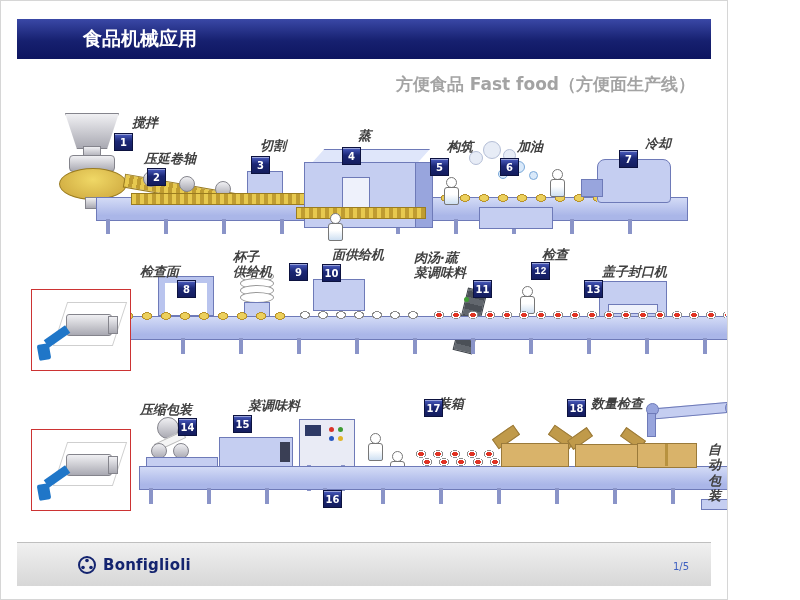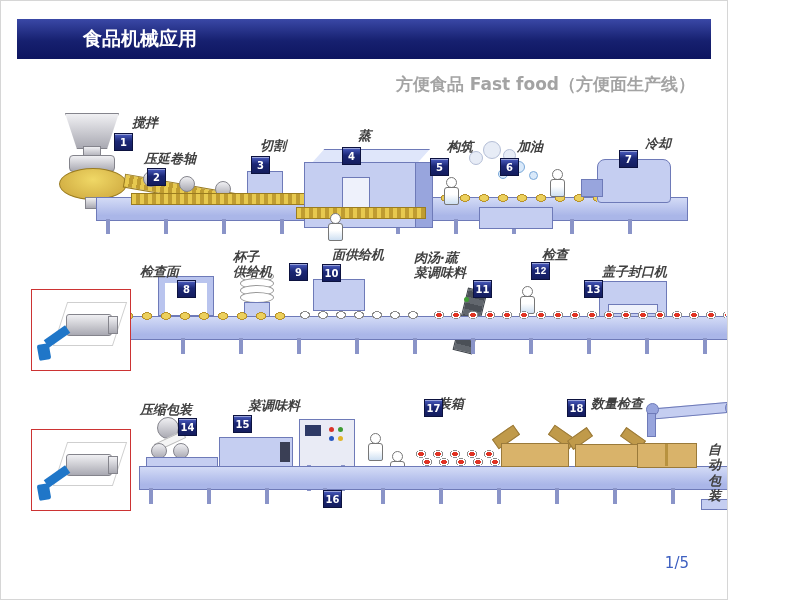--- a/index.html
+++ b/index.html
@@ -11,21 +11,21 @@
           display:flex;align-items:center;padding-left:66px;box-sizing:border-box;}
   .banner .t-zh{color:#fff;font-weight:bold;font-size:19px;margin-right:20px;}
   .banner .t-en{color:#fff;font-weight:bold;font-size:19px;}
   .subtitle{position:absolute;right:32px;top:72px;color:#a3a3a3;font-weight:bold;font-size:17px;margin-left:8px;}
   
   .footer{position:absolute;left:16px;right:16px;bottom:13px;height:44px;
           background:linear-gradient(180deg,#f0f0f0,#d7d7d7);border-top:1px solid #bfbfbf;
           display:flex;align-items:center;box-sizing:border-box;}
   .brand{display:flex;align-items:center;margin-left:60px;}
   .brand-text{color:#14246f;font-weight:bold;font-size:15px;margin-left:6px;letter-spacing:.2px;}
-  .pageno{position:absolute;right:38px;bottom:27px;color:#3d5fc0;font-size:15px;}
+  .pageno{position:absolute;right:38px;bottom:27px;color:#3d5fc0;font-size:10px;}
   
   .diagram{position:absolute;inset:0;}
   .abs{position:absolute;}
   .st-label{position:absolute;font-size:13px;font-weight:bold;color:#404040;line-height:1.18;white-space:pre-line;font-style:italic;}
   .st-badge{position:absolute;width:17px;height:16px;display:flex;align-items:center;justify-content:center;
             color:#fff;font-size:10px;font-weight:bold;
             background:linear-gradient(180deg,#4a5cc0 0%,#1b2775 45%,#141d5e 100%);
             border:1px solid #0c123f;box-shadow:inset 0 1px 0 rgba(255,255,255,.45);}
   .conveyor{position:absolute;background:linear-gradient(180deg,#d3dbf6 0%,#aab6e8 80%);border:1px solid #6e7ab8;}
   .legs{position:absolute;background-image:repeating-linear-gradient(90deg,#8a94c8 0 4px,transparent 4px 58px);}
@@ -243,15 +243,26 @@
       <div class="st-badge" style="left: 232px; top: 414px;">15</div>
       <div class="st-badge" style="left: 322px; top: 489px; text-align: center;">16</div>
       <div class="st-label" style="left: 437px; top: 395px;">装箱</div>
       <div class="st-badge" style="left: 423px; top: 398px;">17</div>
       <div class="st-label" style="left: 590px; top: 395px;">数量检查</div>
       <div class="st-badge" style="left: 566px; top: 398px;">18</div>
       <div class="st-label" style="left: 707px; top: 441px;">自动包装</div>
       <div class="st-badge" style="left: 753px; top: 455px;">19</div>
     </div>
 
+  <div class="footer">
+    <div class="brand">
+      <svg width="20" height="20" viewBox="0 0 20 20">
+        <circle cx="10" cy="10" r="8" fill="none" stroke="#14246f" stroke-width="2"></circle>
+        <circle cx="10" cy="5.5" r="1.8" fill="#14246f"></circle>
+        <circle cx="6" cy="12.5" r="1.8" fill="#14246f"></circle>
+        <circle cx="14" cy="12.5" r="1.8" fill="#14246f"></circle>
+      </svg>
+      <span class="brand-text">Bonfiglioli</span>
+    </div>
+  </div>
   <div class="pageno">1/5</div>
 
 </div>
 
 </body></html>

